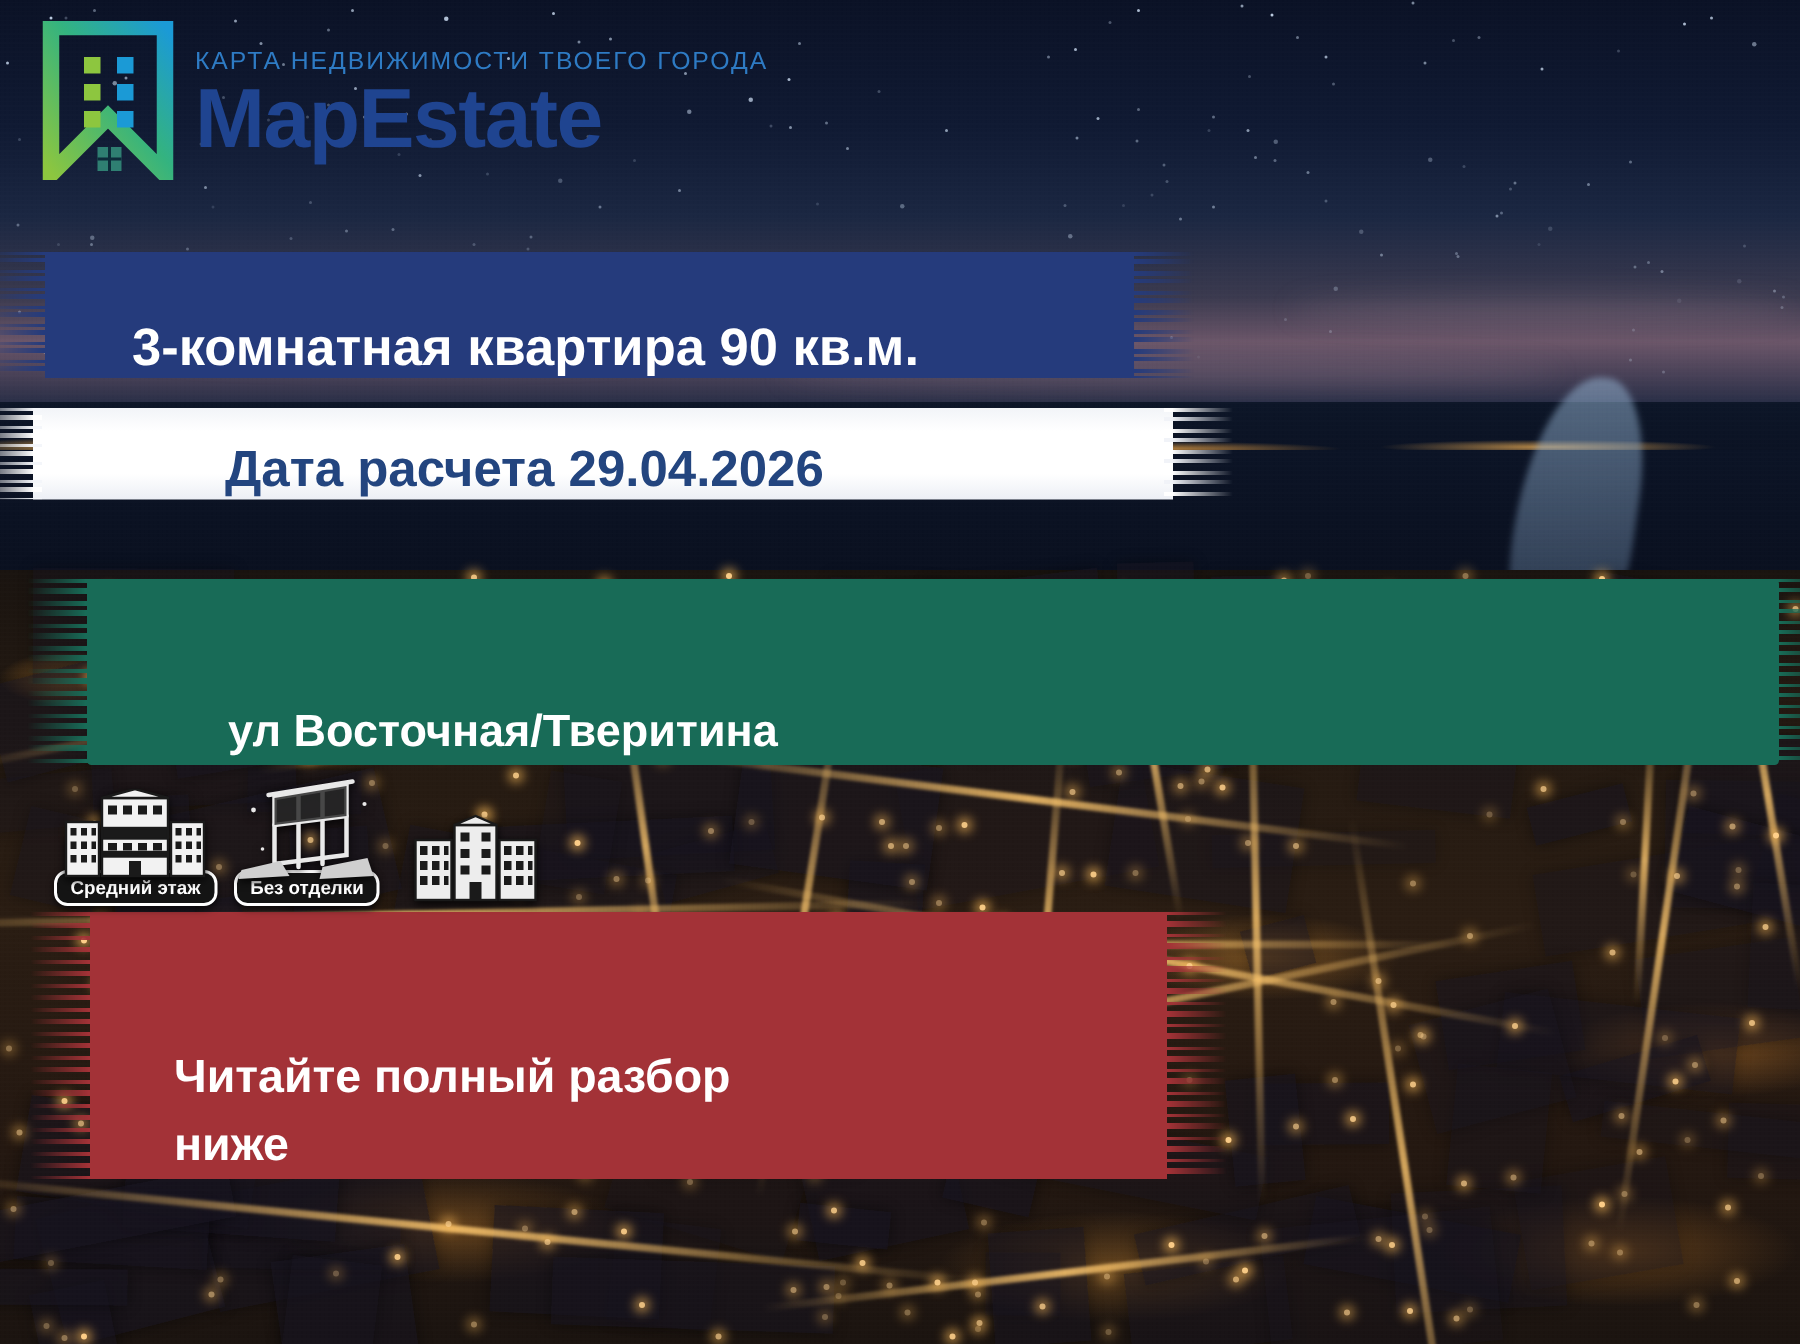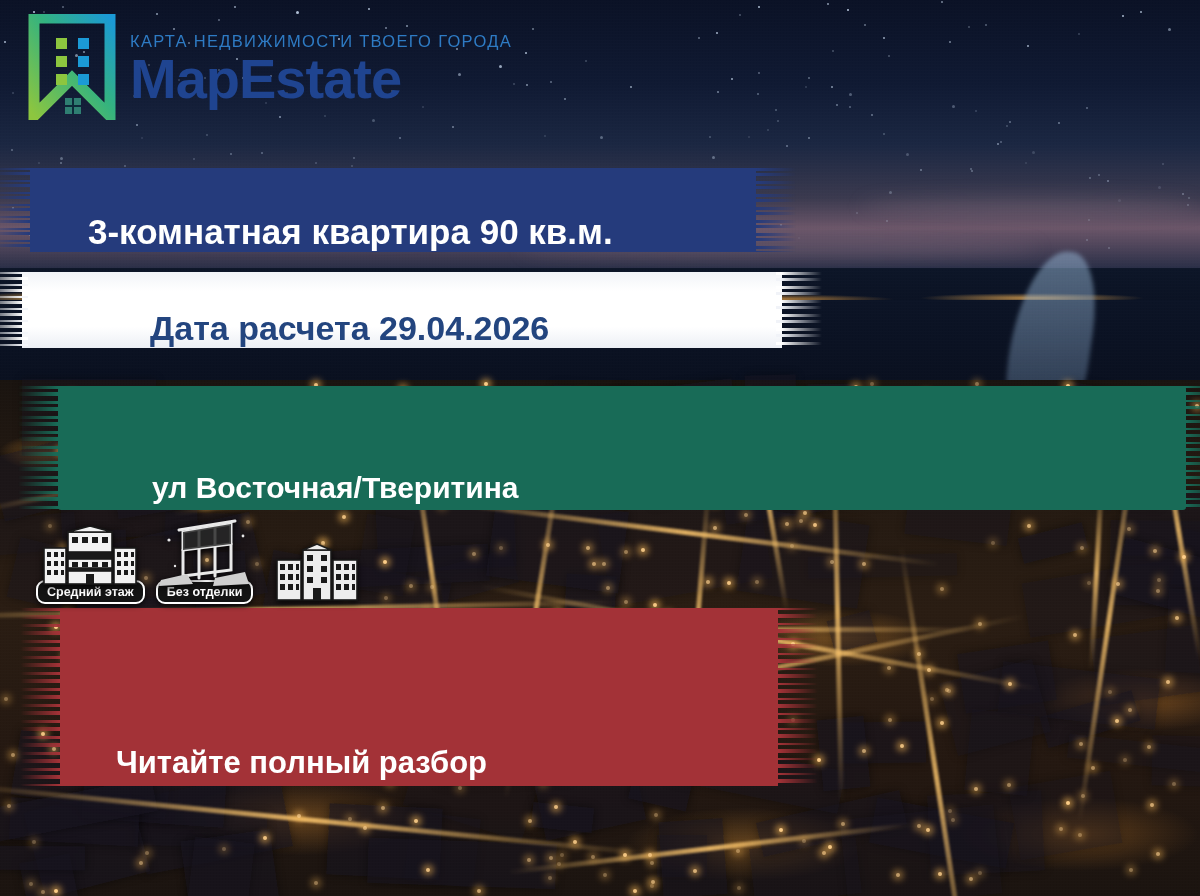--- a/index.html
+++ b/index.html
@@ -150,21 +150,21 @@
     background:repeating-linear-gradient(180deg,
       #253b7c 0 3px, transparent 3px 5px, #253b7c 5px 8px, transparent 8px 13px);
     -webkit-mask-image:linear-gradient(270deg, transparent, #000 85%);
             mask-image:linear-gradient(270deg, transparent, #000 85%);
   }
   #title-text {
     color:#ffffff; font-size:35px; font-weight:bold; padding-left:58px; white-space:nowrap;
   }
 
   
-  #banner-date { left:22px; top:272px; width:760px; height:76px; }
+  #banner-date { left:22px; top:272px; width:760px; height:61px; }
   #banner-date .ink {
     background:linear-gradient(180deg,#f2f4f8 0%, #ffffff 25%, #ffffff 72%, #eceff5 100%);
   }
   #banner-date .ink::before {
     background:repeating-linear-gradient(180deg,
       #f4f6fa 0 2px, transparent 2px 5px, #ffffff 5px 8px, transparent 8px 12px);
     -webkit-mask-image:linear-gradient(90deg, transparent, #000 88%);
             mask-image:linear-gradient(90deg, transparent, #000 88%);
   }
   #banner-date .ink::after {
@@ -938,13 +938,14 @@
         <rect x="48" y="46" width="8" height="12"></rect>
       </g>
     </svg>
   </div>
 
 </div>
 
 <div class="stroke" id="banner-cta">
   <div class="ink"></div>
   <div class="txt cta-line">Читайте полный разбор</div>
+  <div class="txt cta-line">ниже</div>
 </div>
 
 </body></html>

